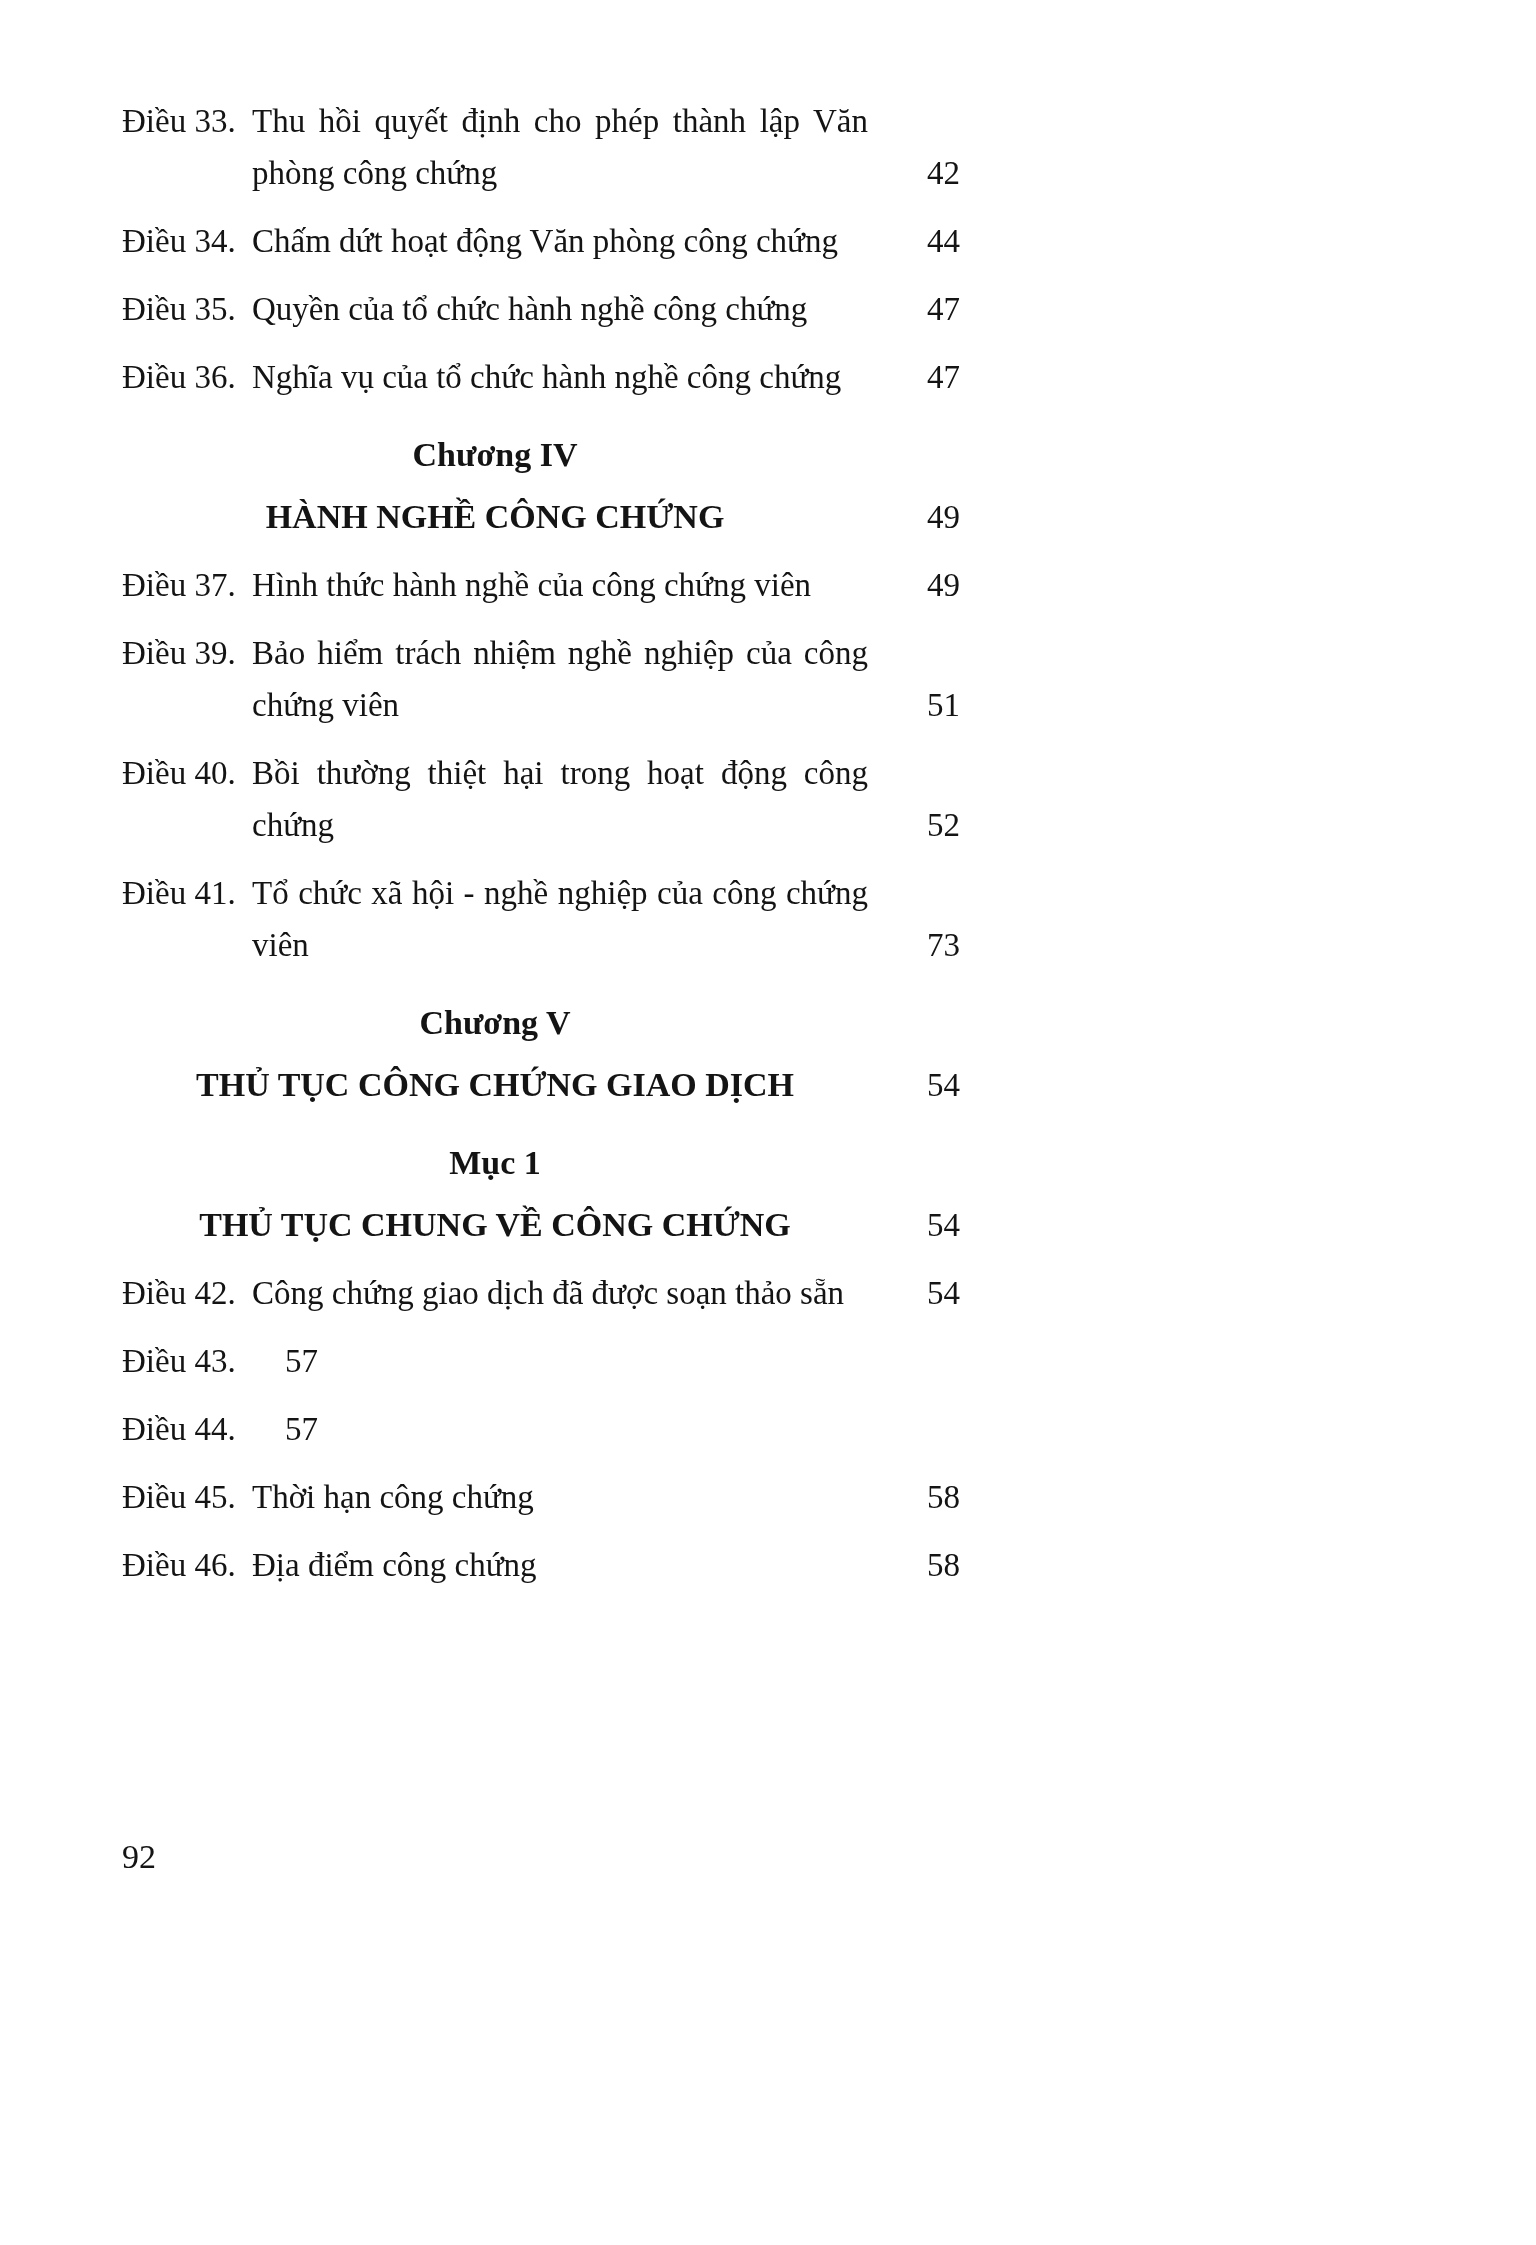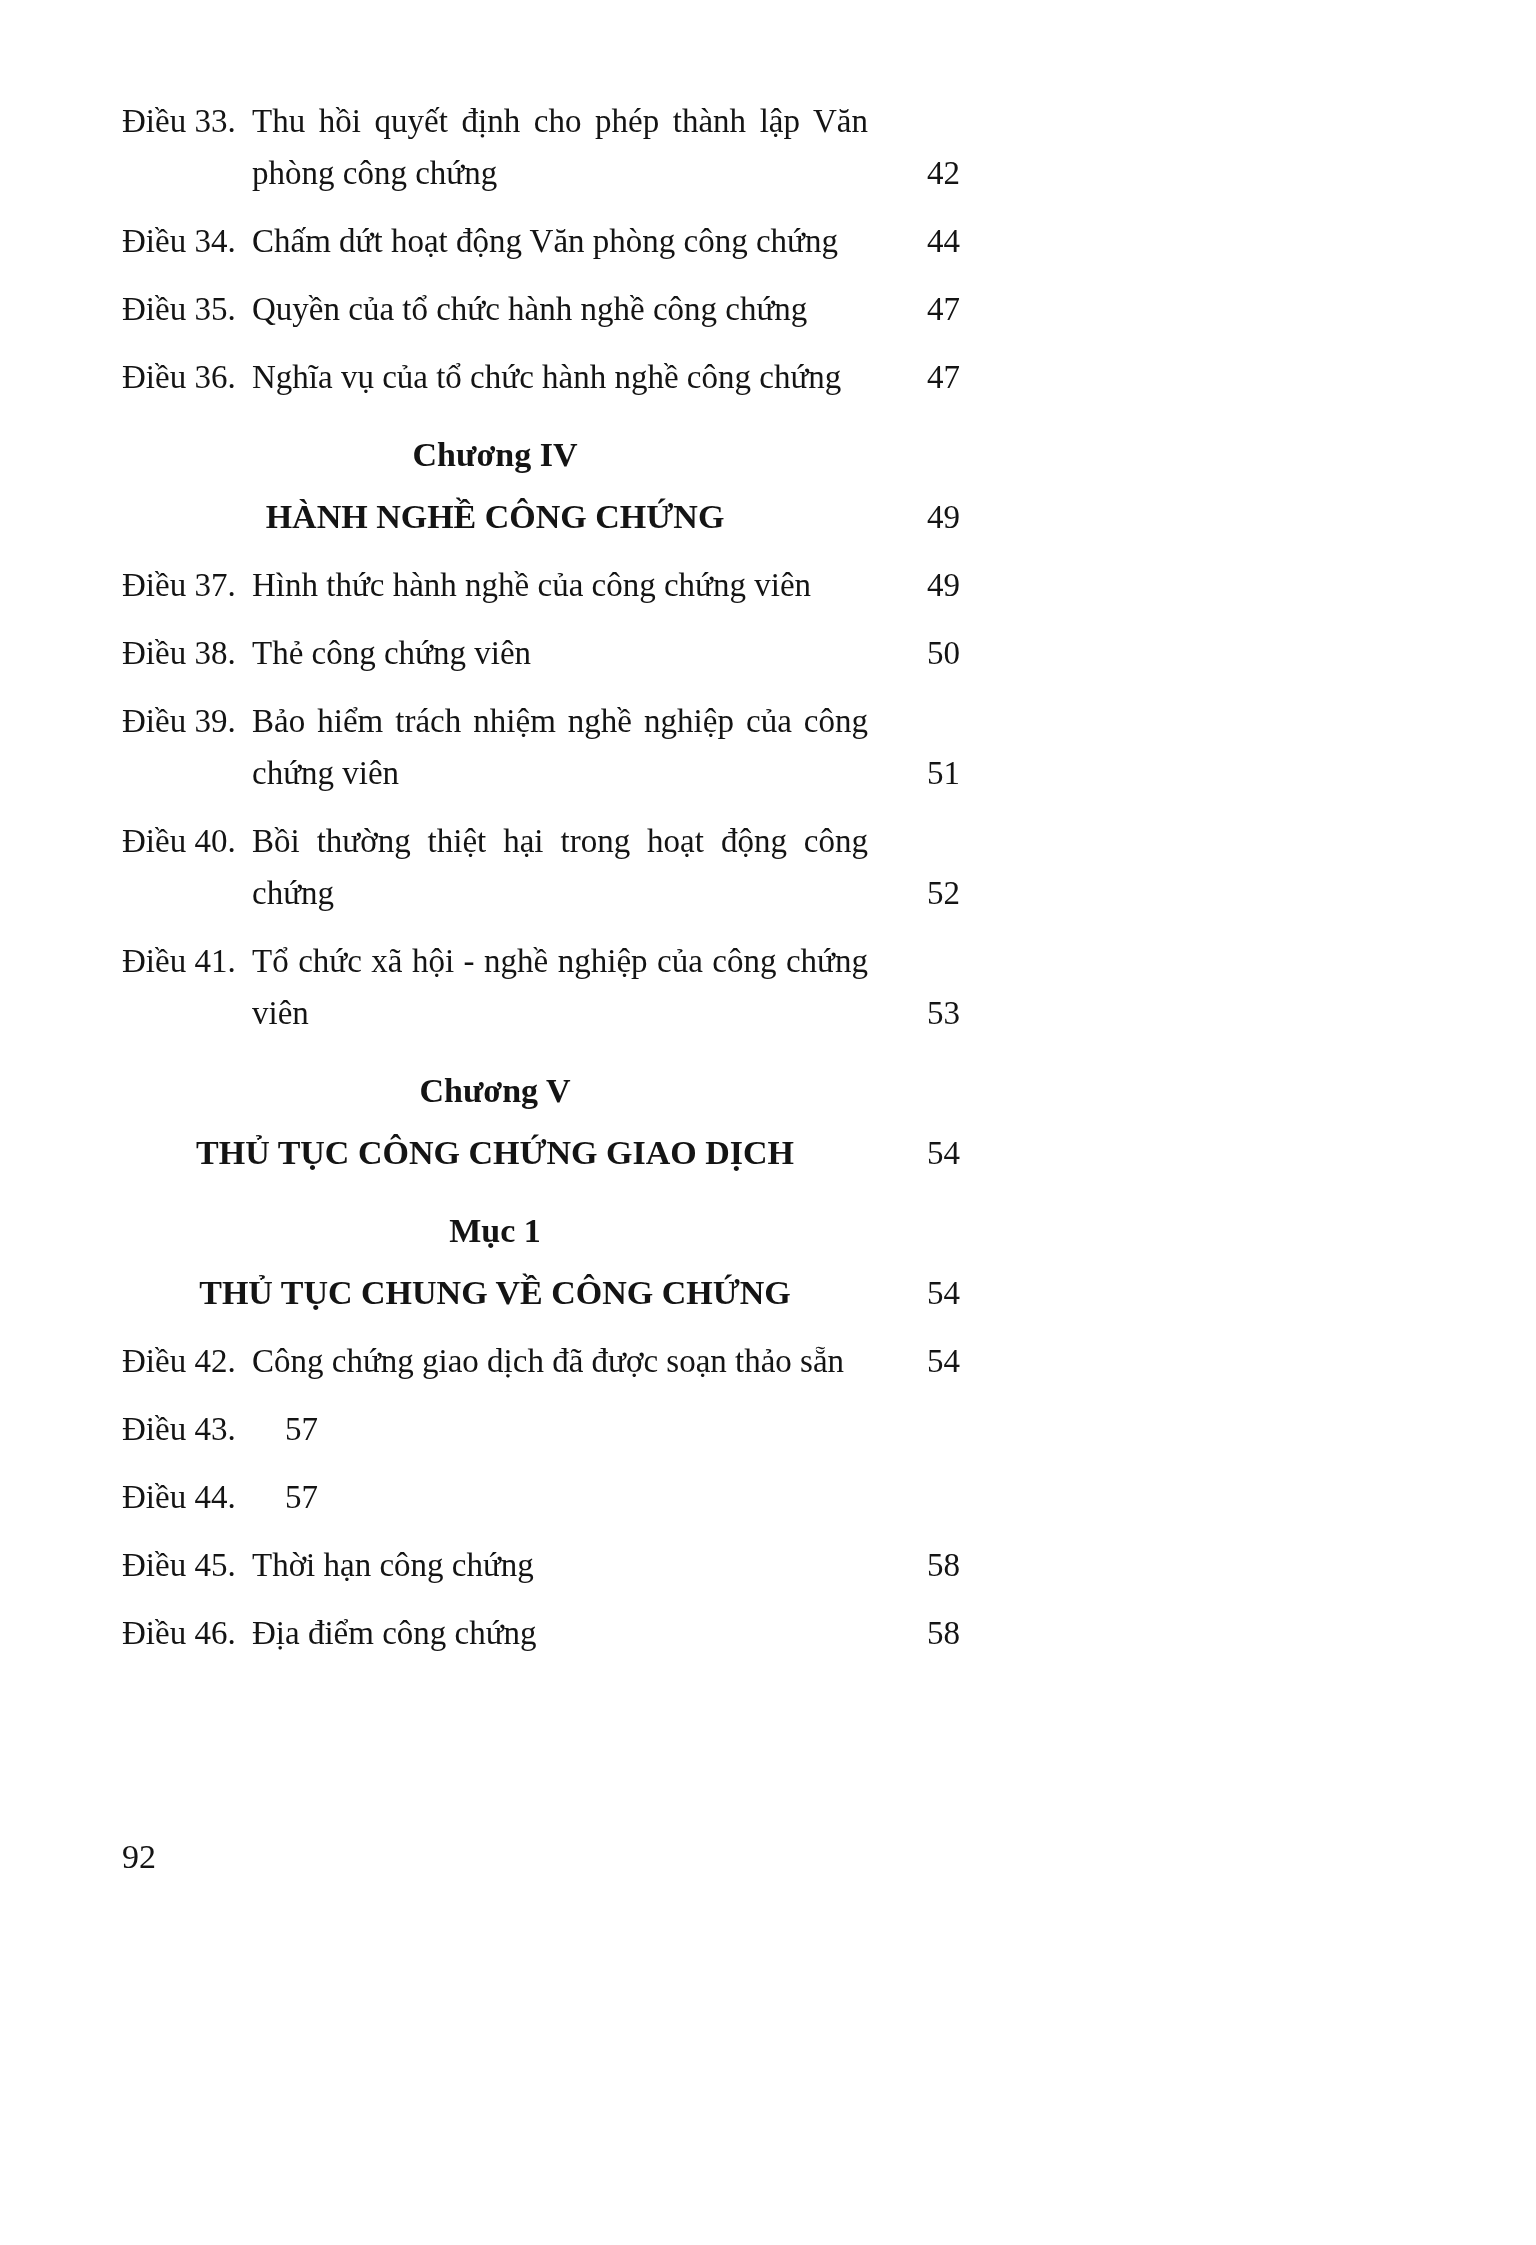--- a/index.html
+++ b/index.html
@@ -105,38 +105,33 @@
       <div class="toc-heading-row">
         <span class="heading-text">HÀNH NGHỀ CÔNG CHỨNG</span>
         <span class="entry-page">49</span>
       </div>
       <div class="toc-entry">
         <span class="entry-label">Điều 37.</span>
         <span class="entry-title">Hình thức hành nghề của công chứng viên</span>
         <span class="entry-page">49</span>
       </div>
       <div class="toc-entry">
-        <span class="entry-label">Điều 38.</span>
-        <span class="entry-title">Thẻ công chứng viên</span>
-        <span class="entry-page">50</span>
-      </div>
-      <div class="toc-entry">
         <span class="entry-label">Điều 39.</span>
         <span class="entry-title">Bảo hiểm trách nhiệm nghề nghiệp của công chứng viên</span>
         <span class="entry-page">51</span>
       </div>
       <div class="toc-entry">
         <span class="entry-label">Điều 40.</span>
         <span class="entry-title">Bồi thường thiệt hại trong hoạt động công chứng</span>
         <span class="entry-page">52</span>
       </div>
       <div class="toc-entry">
         <span class="entry-label">Điều 41.</span>
         <span class="entry-title">Tổ chức xã hội - nghề nghiệp của công chứng viên</span>
-        <span class="entry-page">53</span>
+        <span class="entry-page">73</span>
       </div>
       <div class="toc-heading-row kicker">
         <span class="heading-text">Chương V</span>
         <span class="entry-page"></span>
       </div>
       <div class="toc-heading-row">
         <span class="heading-text">THỦ TỤC CÔNG CHỨNG GIAO DỊCH</span>
         <span class="entry-page">54</span>
       </div>
       <div class="toc-heading-row kicker">

